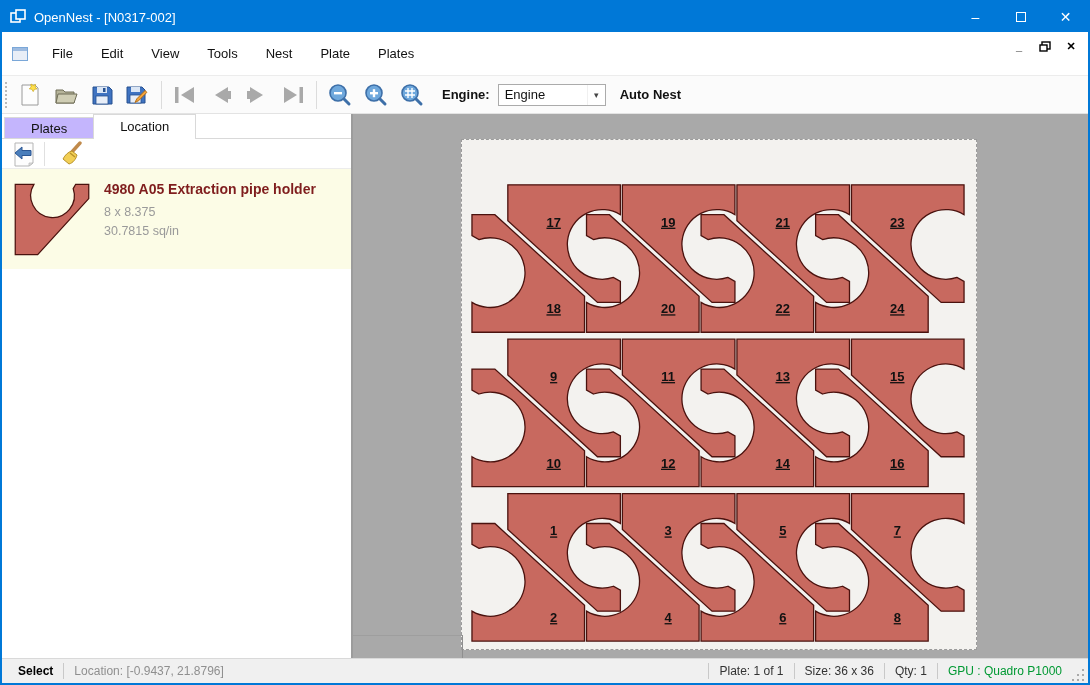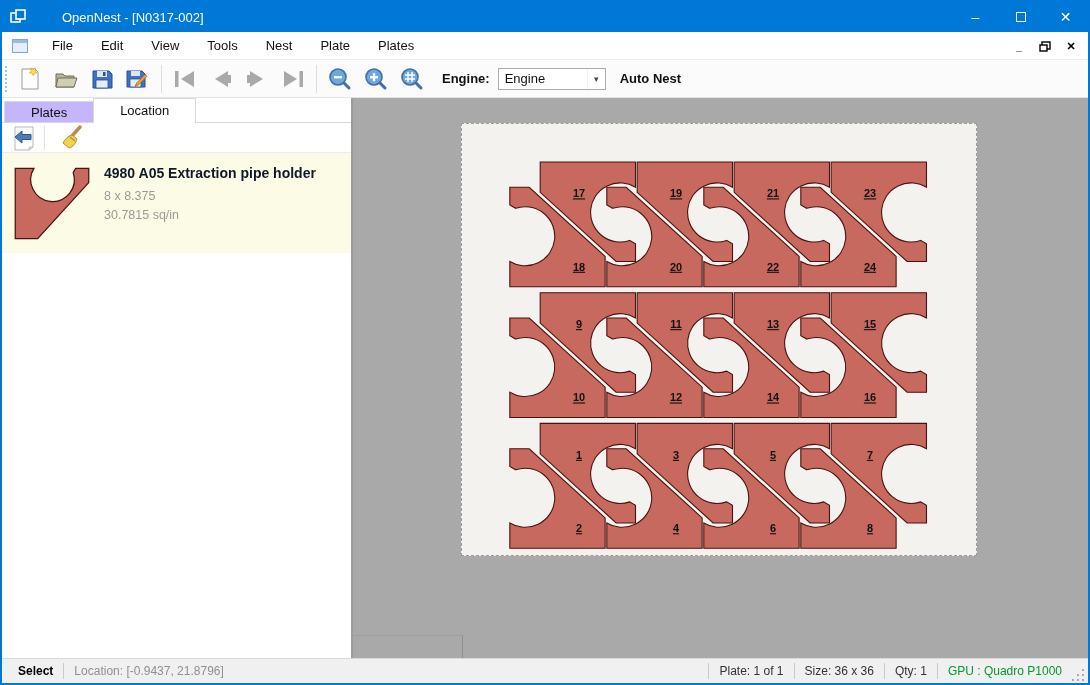--- a/index.html
+++ b/index.html
@@ -3,26 +3,26 @@
 <meta charset="utf-8">
 <style>
   * { margin:0; padding:0; box-sizing:border-box; }
   html,body { width:1090px; height:685px; }
   body { font-family:"Liberation Sans", sans-serif; font-size:13px; -webkit-font-smoothing:antialiased; }
   .window { width:1090px; height:685px; display:flex; flex-direction:column; border:2px solid #0078d7; background:#fff; overflow:hidden; }
 
   
   .titlebar { height:30px; background:#0078d7; color:#fff; display:flex; align-items:center; flex:0 0 auto; }
   .titlebar .app-icon { margin:0 8px 0 8px; }
-  .titlebar .title { flex:1; font-size:13px;margin-left:28px; }
+  .titlebar .title { flex:1; font-size:13px; }
   .cap-btn { width:45px; height:30px; display:flex; align-items:center; justify-content:center; color:#fff; font-size:14px; }
   .cap-btn .boxglyph { width:10px; height:10px; border:1px solid #fff; display:block; }
 
   
-  .menubar { height:28px; background:#fff; display:flex; align-items:center; border-bottom:1px solid #ececec; flex:0 0 auto; position:relative; }
+  .menubar { height:44px; background:#fff; display:flex; align-items:center; border-bottom:1px solid #ececec; flex:0 0 auto; position:relative; }
   .mdi-doc-icon { width:16px; height:14px; border:1px solid #7aa7d8; background:#e8eef7; margin:0 10px 0 10px; position:relative; }
   .mdi-doc-icon:before { content:""; position:absolute; left:0; top:0; right:0; height:3px; background:#9dbbe0; }
   .menu-item { padding:0 14px; height:28px; line-height:28px; color:#111; cursor:default; }
   .mdi-btns { position:absolute; right:6px; top:0; height:28px; display:flex; align-items:center; gap:4px; }
   .mdi-btn { width:22px; height:20px; display:flex; align-items:center; justify-content:center; color:#000; font-weight:bold; font-size:11px; }
 
   
   .toolbar { height:38px; background:#fbfbfb; border-bottom:1px solid #e3e3e3; display:flex; align-items:center; flex:0 0 auto; }
   .grip { width:7px; height:26px; margin-left:3px; border-left:2px dotted #b9b9b9; }
   .tb-btn { width:36px; height:32px; display:flex; align-items:center; justify-content:center; border-radius:2px; }
@@ -39,26 +39,26 @@
   .left-panel { width:351px; background:#fff; display:flex; flex-direction:column; border-right:2px solid #9c9c9c; }
   .tabs { height:25px; display:flex; align-items:flex-end; background:#fff; padding-left:2px; }
   .tab { height:22px; line-height:21px; padding:0 26px; background:#c4b5fd; border:1px solid #d9d9d9; border-bottom:none; color:#111; margin-right:-1px; }
   .tab.active { height:25px; line-height:24px; background:#fff; position:relative; z-index:2; }
   .panel-toolbar { height:31px; border-top:1px solid #d9d9d9; border-bottom:1px solid #ececec; display:flex; align-items:center; background:#fff; position:relative; z-index:1; margin-top:-1px; }
   .pt-btn { width:32px; height:28px; display:flex; align-items:center; justify-content:center; margin-left:6px; }
   .pt-sep { width:1px; height:24px; background:#e0e0e0; margin:0 4px; }
   .drawing-item { background:#fcfce6; display:flex; padding:10px 8px 10px 12px; gap:14px; }
   .thumb { flex:0 0 auto; margin-top:4px; }
   .item-info { padding-top:2px; }
-  .item-title { font-weight:bold; font-size:14px; color:#0f172a; margin-bottom:6px; }
+  .item-title { font-weight:bold; font-size:14px; color:#7f1d1d; margin-bottom:6px; }
   .item-sub { color:#9a9a9a; font-size:12.5px; line-height:1.5; }
 
   
   .canvas { flex:1; background:#a9a9a9; position:relative; overflow:hidden; }
-  .plate { position:absolute; left:108px; top:25px; width:516px; height:433px; background:#f3f2ef; border:1px dashed #9b9b9b; }
+  .plate { position:absolute; left:108px; top:25px; width:516px; height:511px; background:#f3f2ef; border:1px dashed #9b9b9b; }
   .plate svg { display:block; width:100%; height:100%; }
   .part-label { font:bold 13px "Liberation Sans", sans-serif; text-decoration:underline; fill:#111; }
   .canvas-bottom-band { position:absolute; left:0; bottom:0; height:23px; right:0; }
   .band-seam-v { position:absolute; left:109px; top:0; bottom:0; width:1px; background:#8f8f8f; }
   .band-seam-h { position:absolute; left:0; top:0; width:109px; height:1px; background:#9e9e9e; }
 
   
   .statusbar { height:25px; background:#f0f0f0; border-top:1px solid #d9d9d9; display:flex; align-items:center; font-size:12px; color:#333; flex:0 0 auto; }
   .sb-cell { padding:0 10px; height:16px; line-height:16px; }
   .sb-mode { font-weight:bold; color:#000; margin-left:6px; }

